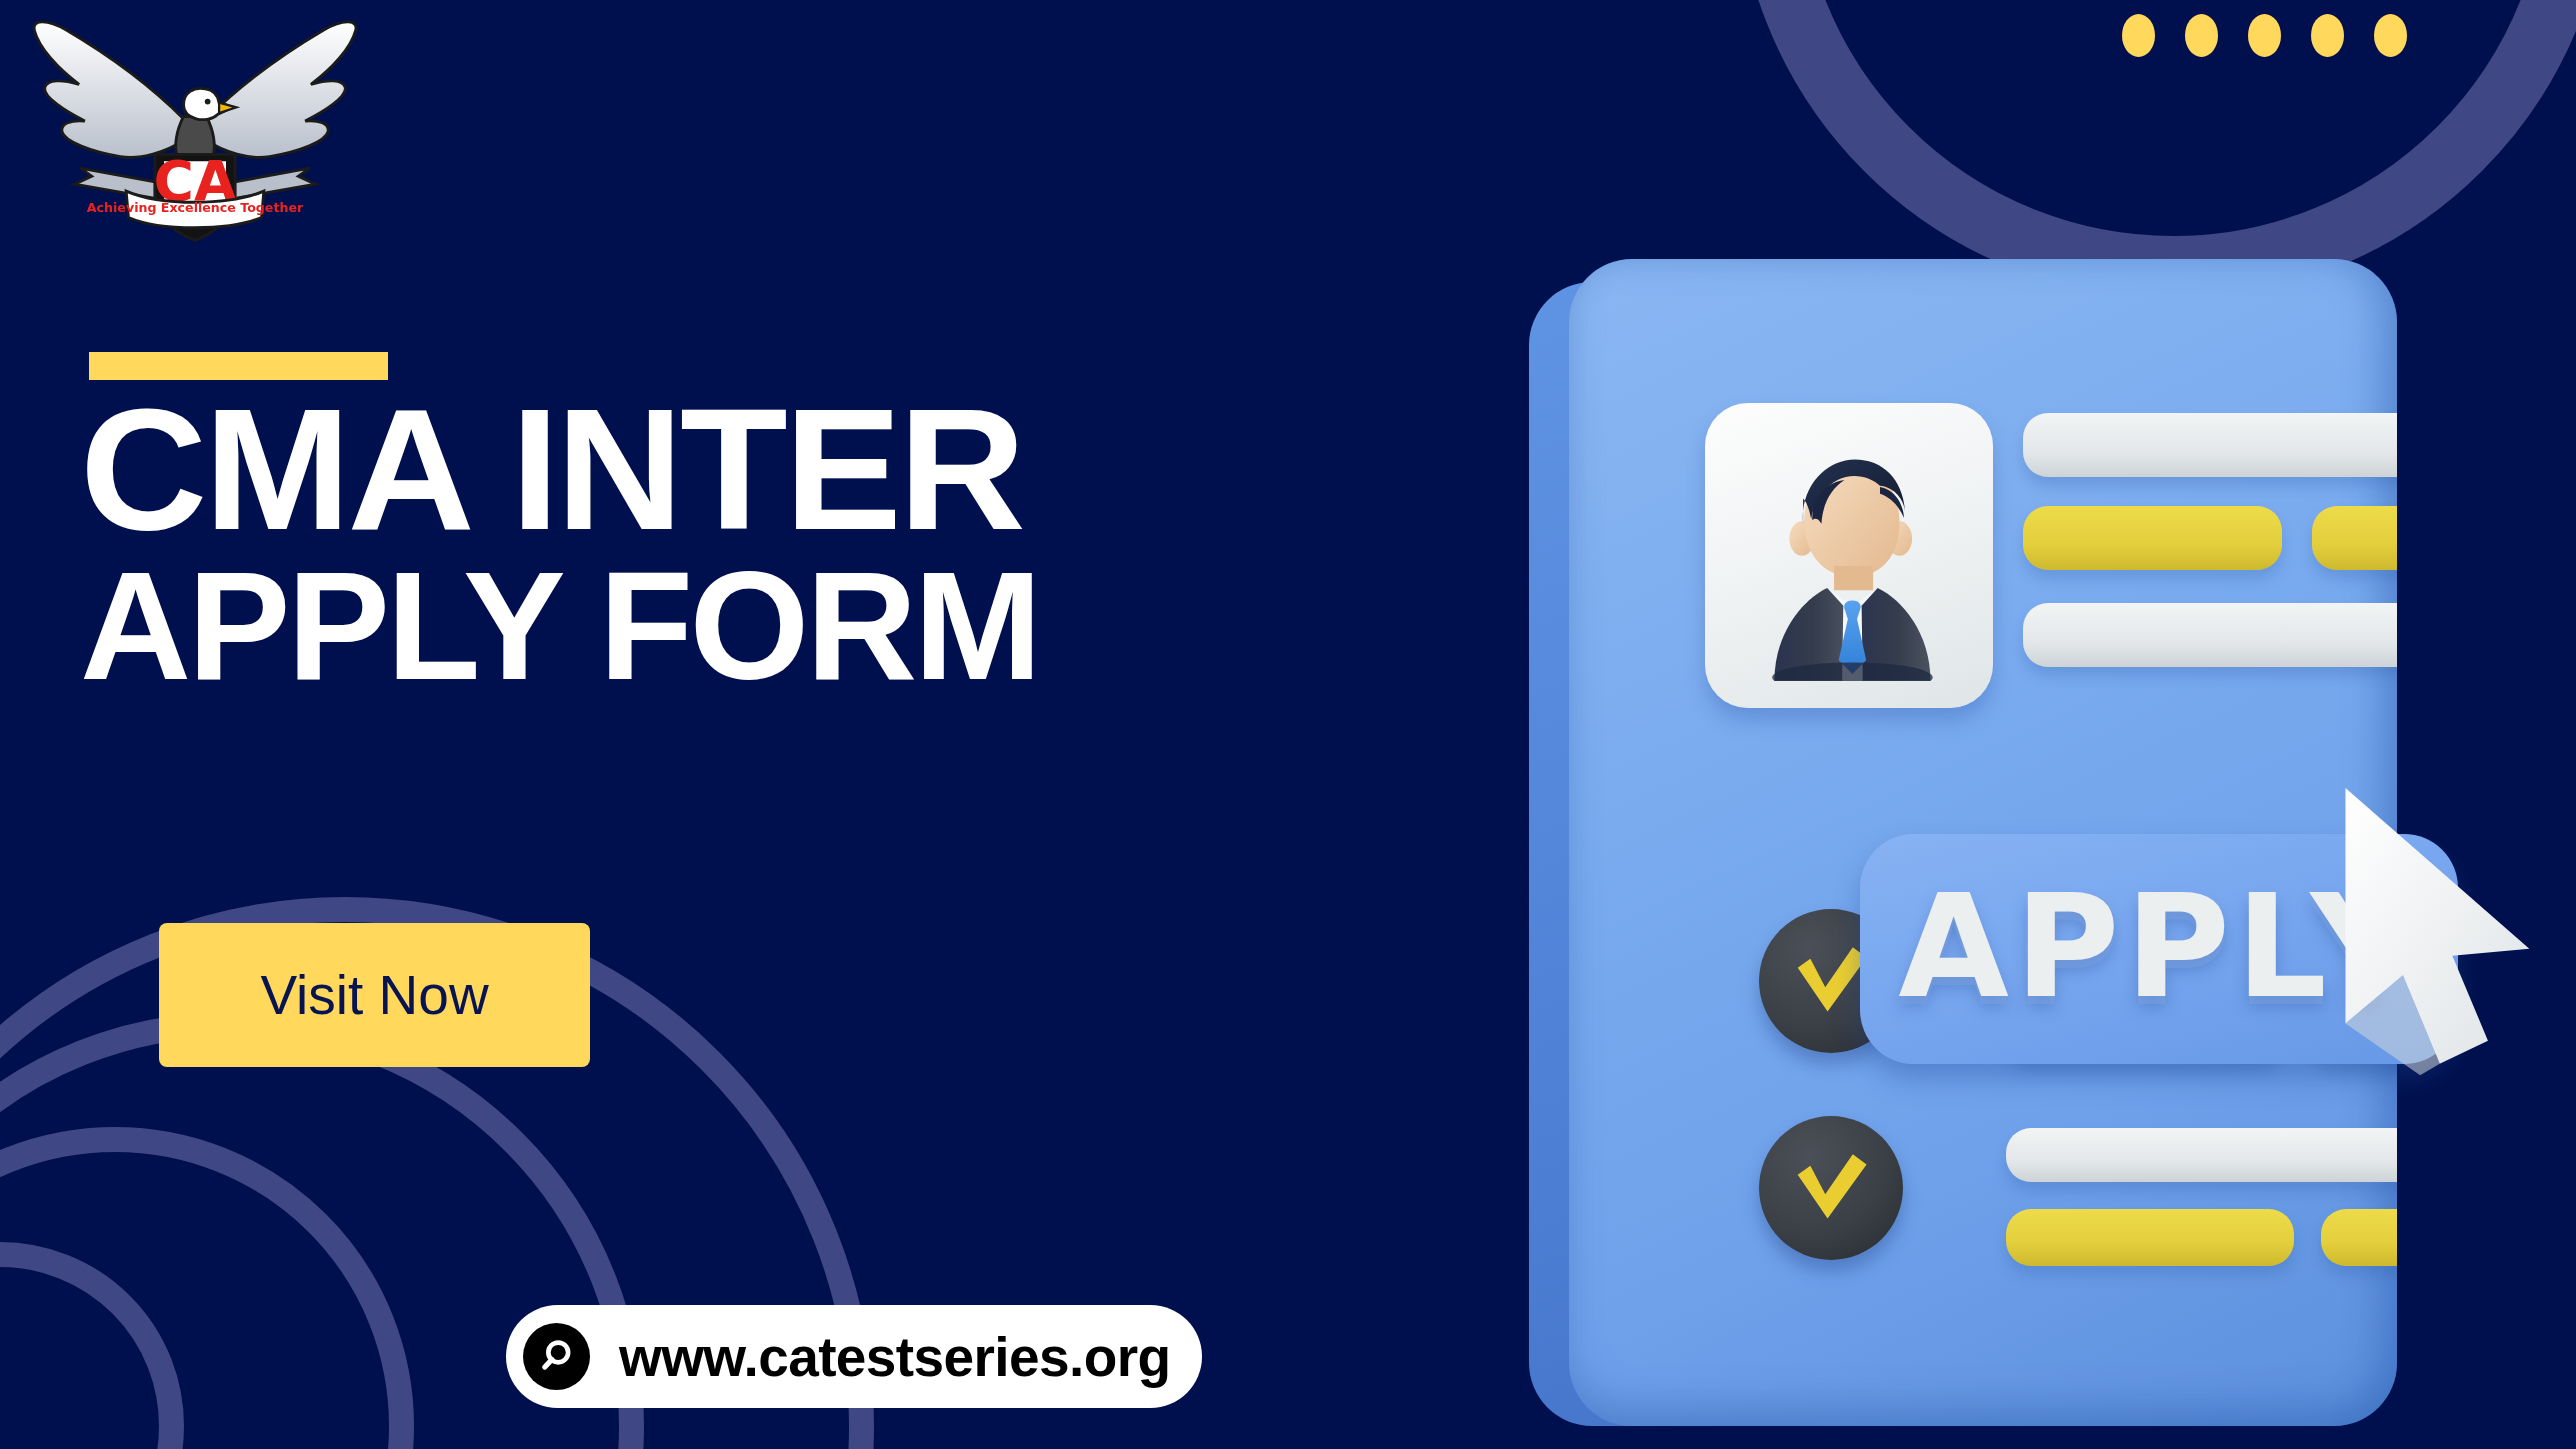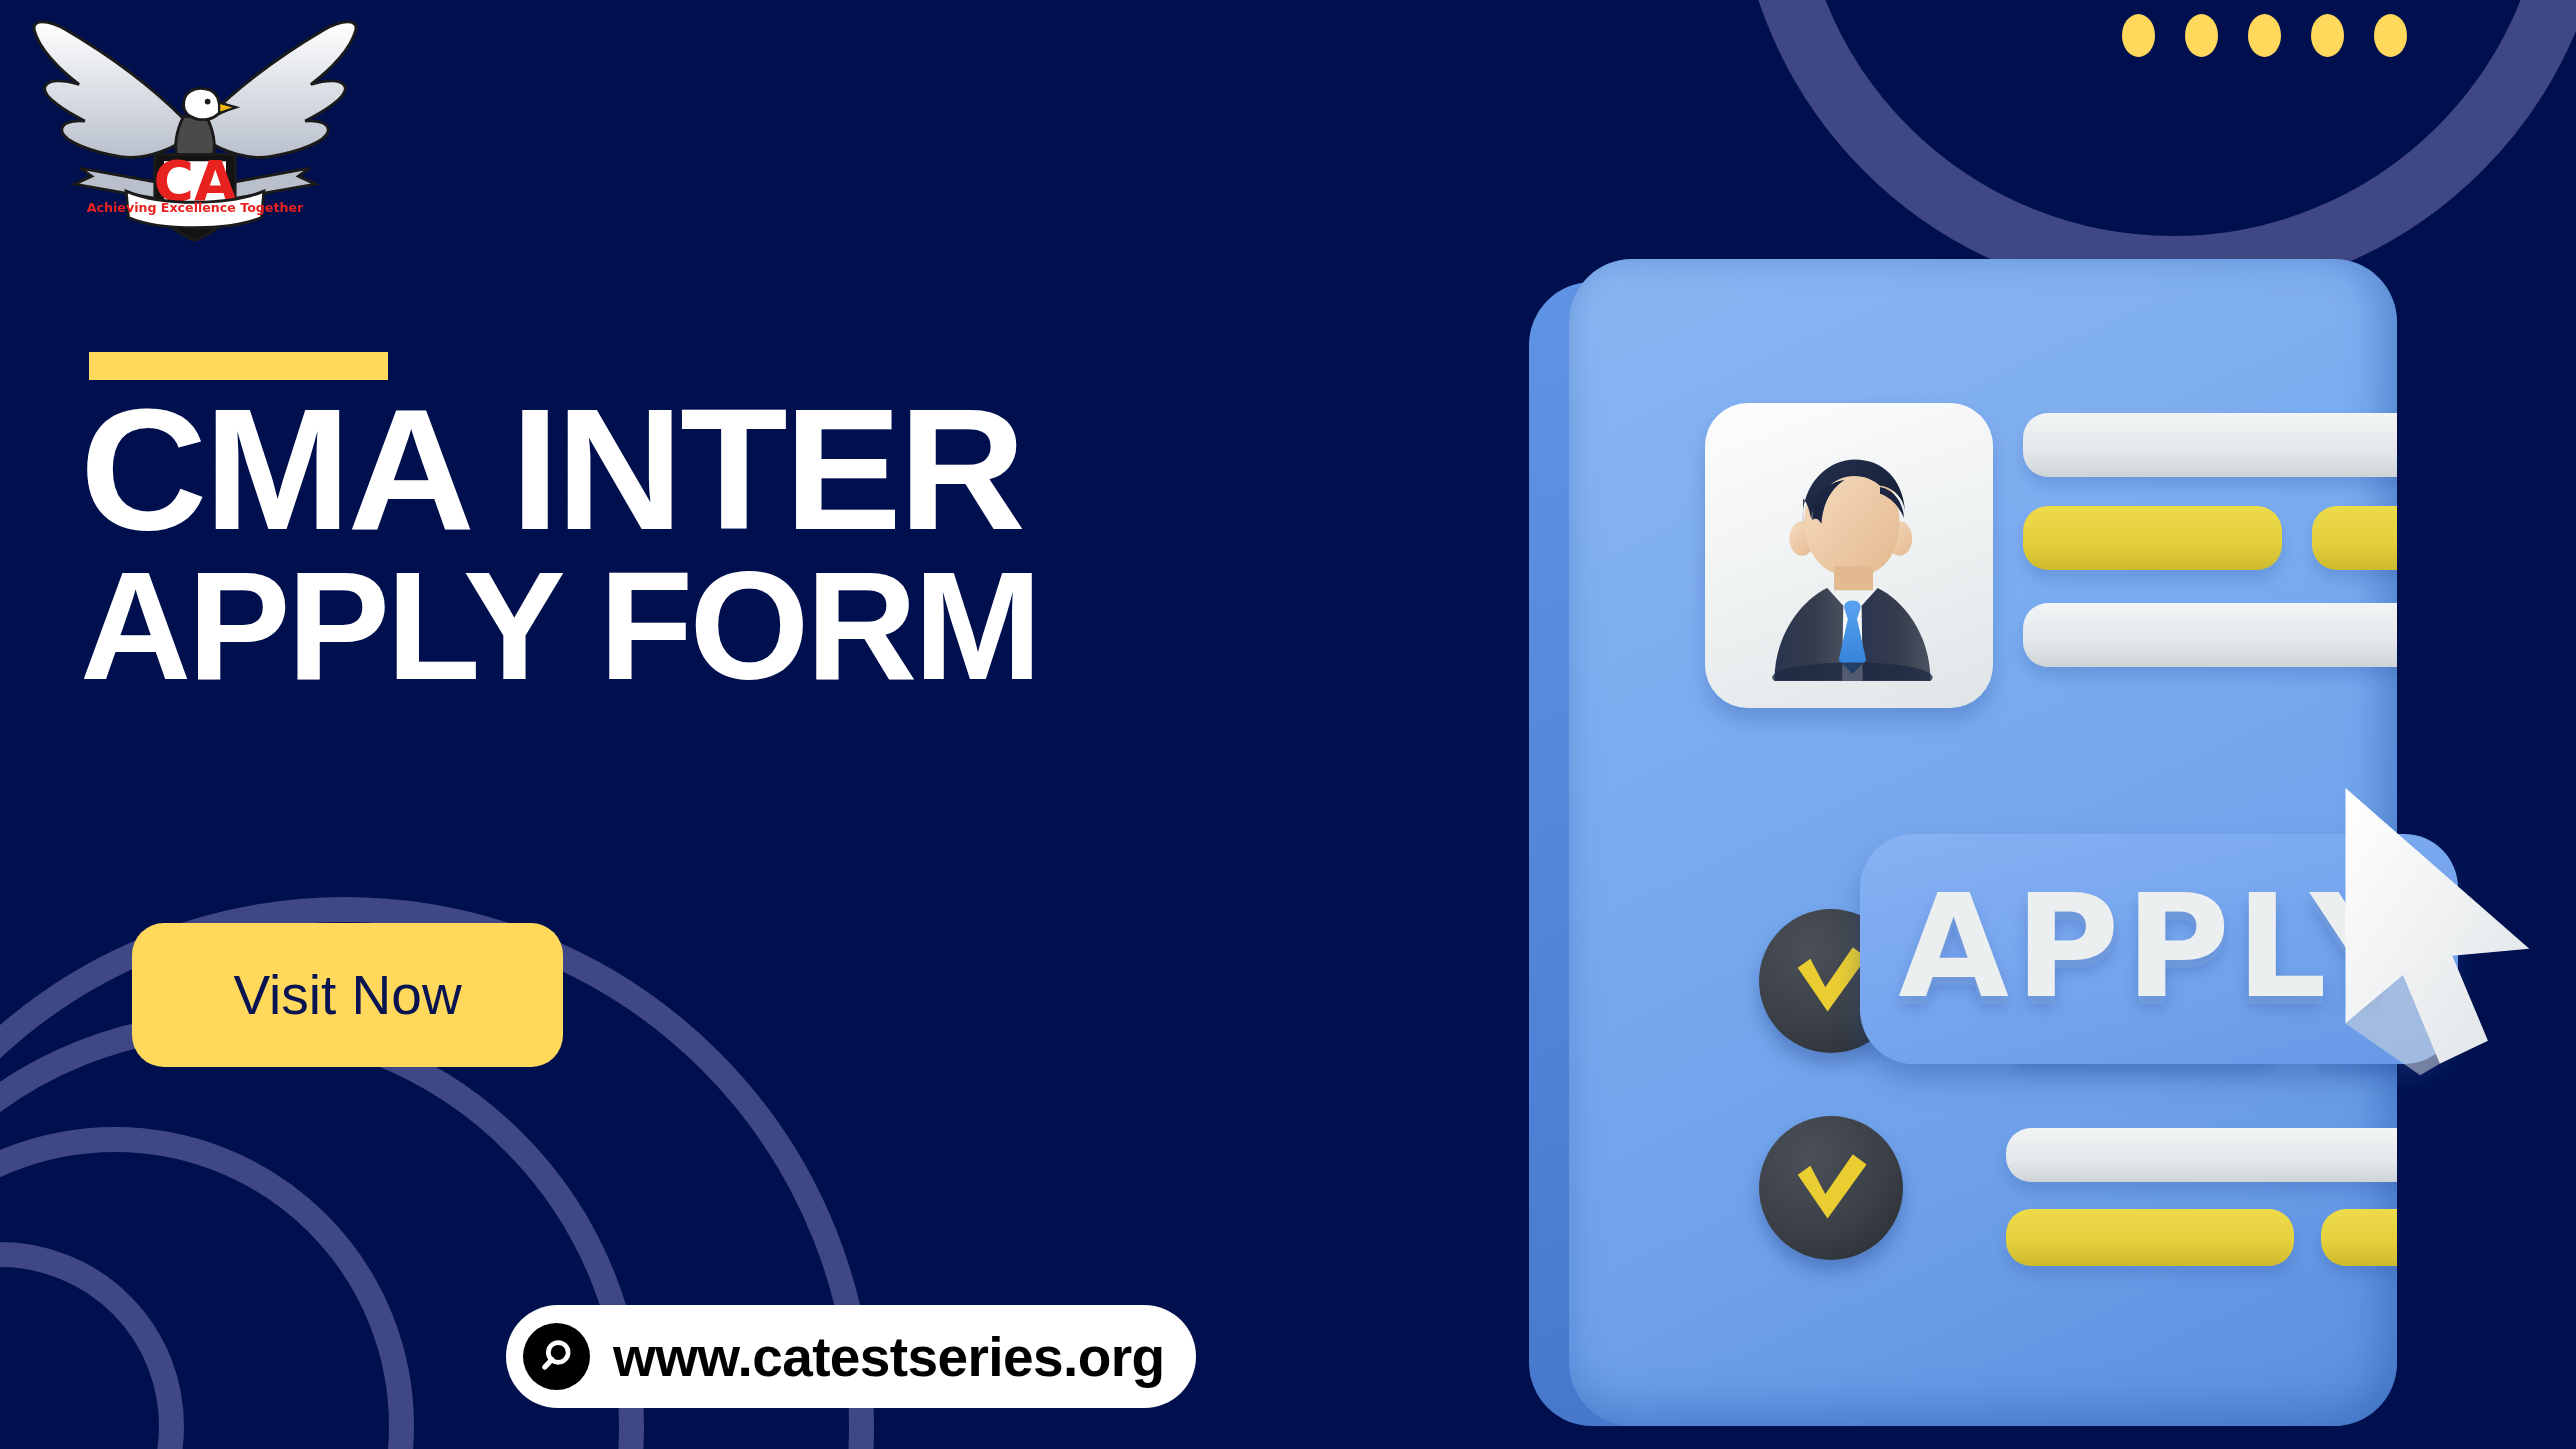--- a/index.html
+++ b/index.html
@@ -61,36 +61,36 @@
   }
   .headline .l1{
     display:block;font-size:173px;
     transform:scaleX(1.02);transform-origin:left center;
   }
   .headline .l2{
     display:block;font-size:154px;margin-top:19.5px;
     transform:scaleX(1.0);transform-origin:left center;
   }
   .cta{
-    position:absolute;left:132px;top:923px;
+    position:absolute;left:159px;top:923px;
     width:431px;height:144px;
-    background:#ffd85c;border-radius:32px;border:none;
+    background:#ffd85c;border-radius:8px;border:none;
     color:#081351;
     font-family:"Liberation Sans", sans-serif;
     font-size:55px;font-weight:normal;
     display:flex;align-items:center;justify-content:center;
     cursor:pointer;
   }
 
   
   .url-pill{
     position:absolute;left:506px;top:1305px;
     height:103px;padding:0 32px 0 17px;
     background:#ffffff;border-radius:57px;
-    display:flex;align-items:center;gap:23px;
+    display:flex;align-items:center;gap:29px;
   }
   .url-icon{
     width:67px;height:67px;border-radius:50%;
     background:#000000;
     display:flex;align-items:center;justify-content:center;
     flex:0 0 auto;
   }
   .url-text{
     color:#000000;
     font-size:55px;font-weight:bold;

